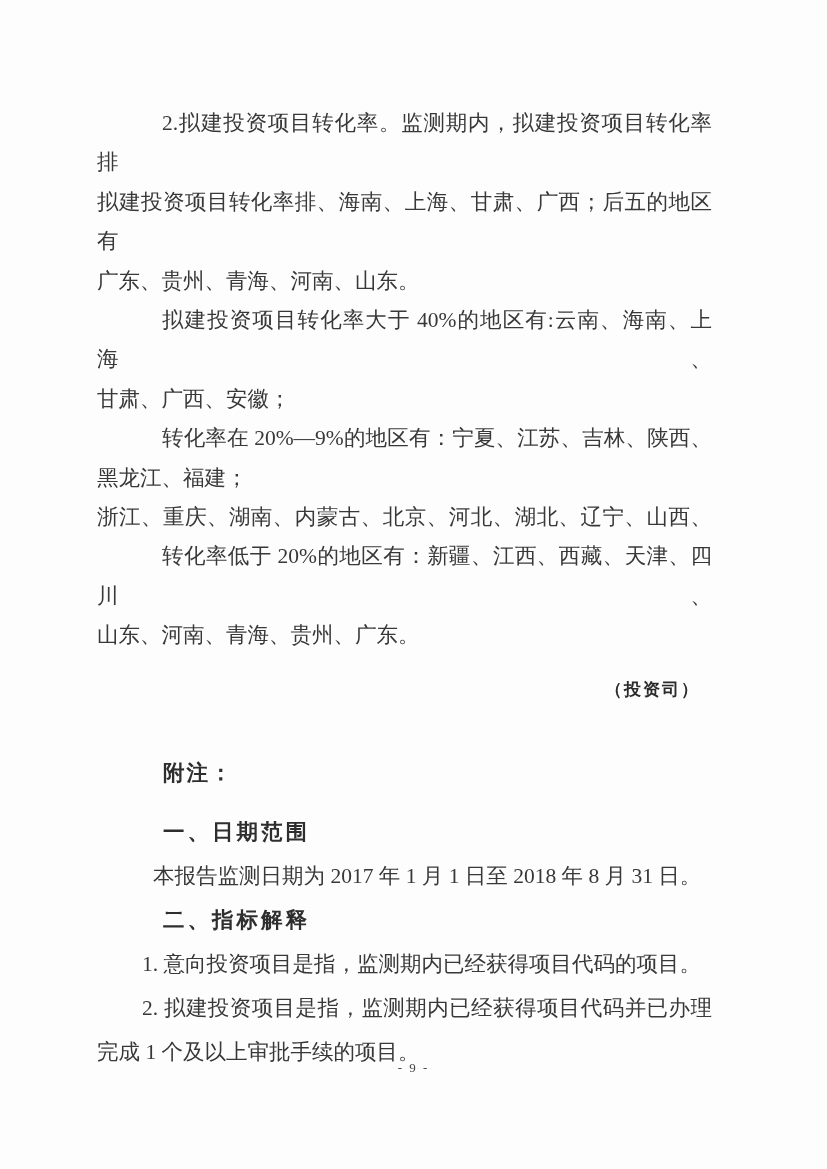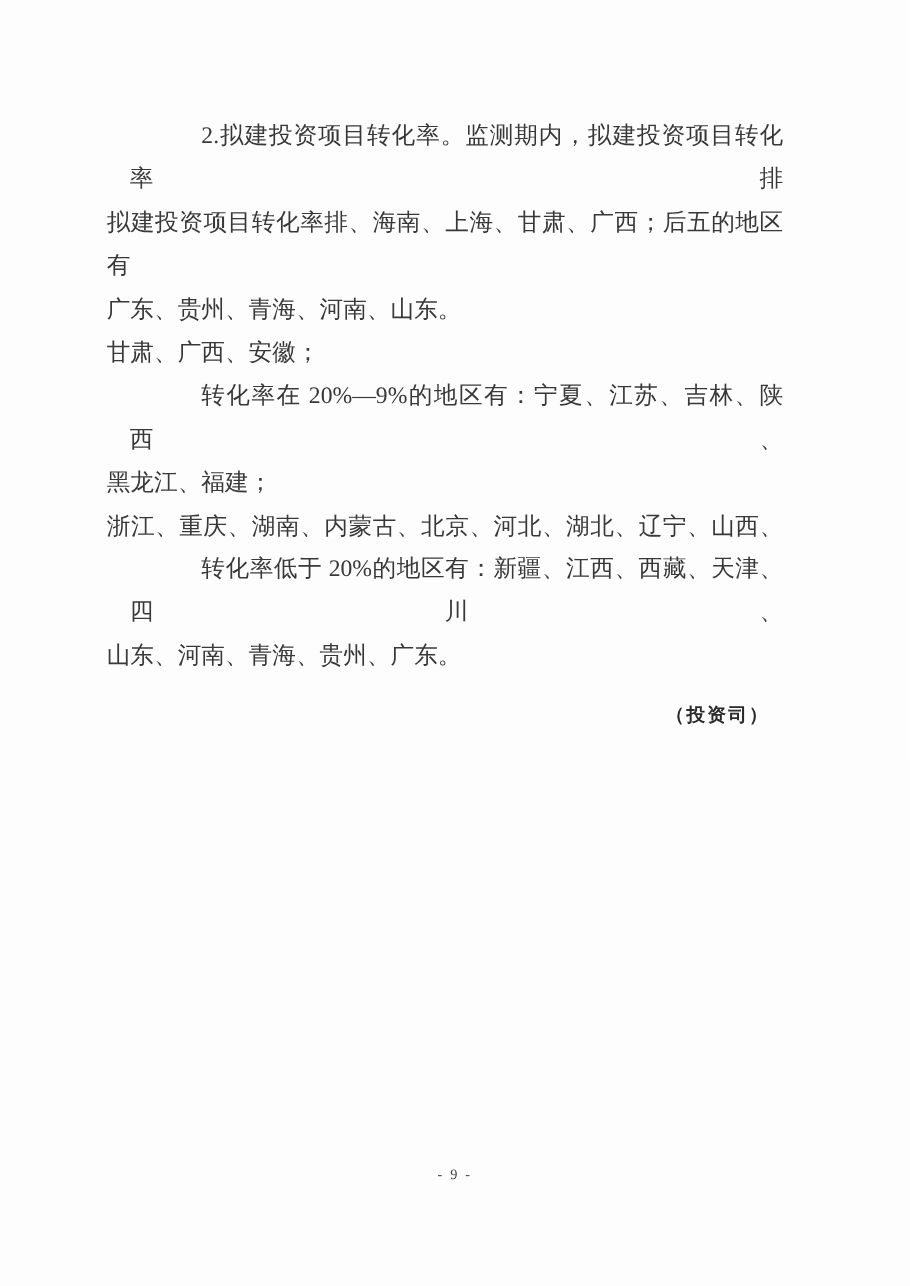--- a/index.html
+++ b/index.html
@@ -22,21 +22,21 @@
     position: absolute;
     left: 97px;
     top: 104px;
     width: 615px;
     font-size: 21.5px;
     line-height: 39.4px;
   }
   .line {
     white-space: nowrap;
   }
-  .indent { text-indent: 65px; margin-left: 21px; }
+  .indent { text-indent: 65px; }
   .just {
     white-space: normal;
     text-align: justify;
     text-align-last: justify;
     text-justify: inter-character;
   }
   
   .sign-line {
     margin-top: 14px;
     text-align: right;
@@ -88,26 +88,36 @@
 </style>
 </head>
 <body>
 
 <div class="page">
 
   <div class="main-text">
     <div class="line indent just">2.拟建投资项目转化率。监测期内，拟建投资项目转化率排</div>
     <div class="line just">拟建投资项目转化率排、海南、上海、甘肃、广西；后五的地区有</div>
     <div class="line">广东、贵州、青海、河南、山东。</div>
+    <div class="line indent just">拟建投资项目转化率大于 40%的地区有:云南、海南、上海、</div>
     <div class="line">甘肃、广西、安徽；</div>
     <div class="line indent just">转化率在 20%—9%的地区有：宁夏、江苏、吉林、陕西、</div>
     <div class="line">黑龙江、福建；</div>
     <div class="line just">浙江、重庆、湖南、内蒙古、北京、河北、湖北、辽宁、山西、</div>
     <div class="line indent just">转化率低于 20%的地区有：新疆、江西、西藏、天津、四川、</div>
     <div class="line">山东、河南、青海、贵州、广东。</div>
 
     <div class="sign-line">（投资司）</div>
   </div>
 
+  <div class="notes">
+    <div class="notes-title">附注：</div>
+    <div class="notes-heading">一、日期范围</div>
+    <div class="line notes-body-date">本报告监测日期为 2017 年 1 月 1 日至 2018 年 8 月 31 日。</div>
+    <div class="notes-heading">二、指标解释</div>
+    <div class="line notes-item">1. 意向投资项目是指，监测期内已经获得项目代码的项目。</div>
+    <div class="line notes-item just">2. 拟建投资项目是指，监测期内已经获得项目代码并已办理</div>
+    <div class="line notes-item-cont">完成 1 个及以上审批手续的项目。</div>
+  </div>
 
   <div class="page-footer">- 9 -</div>
 
 </div>
 
 </body></html>

